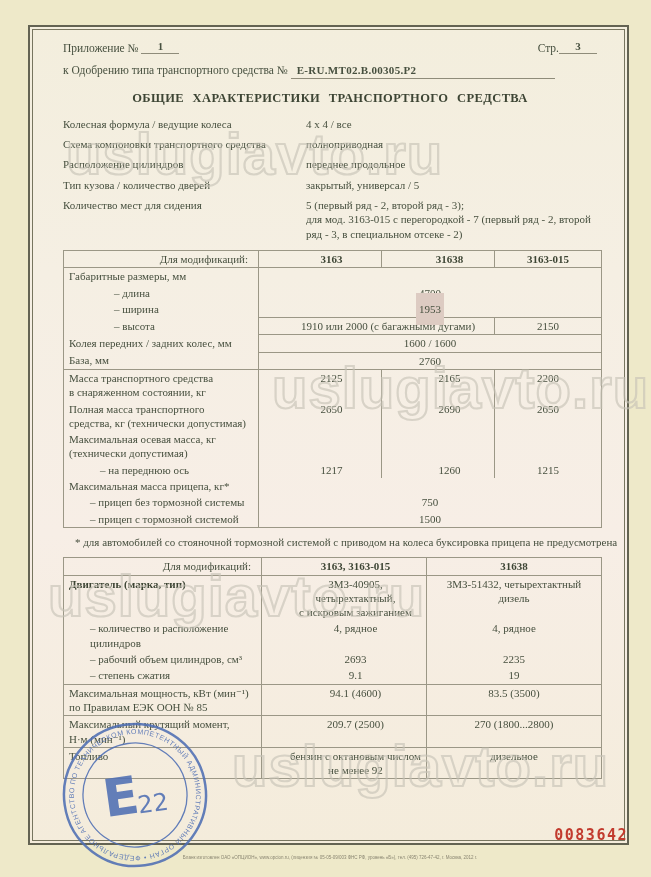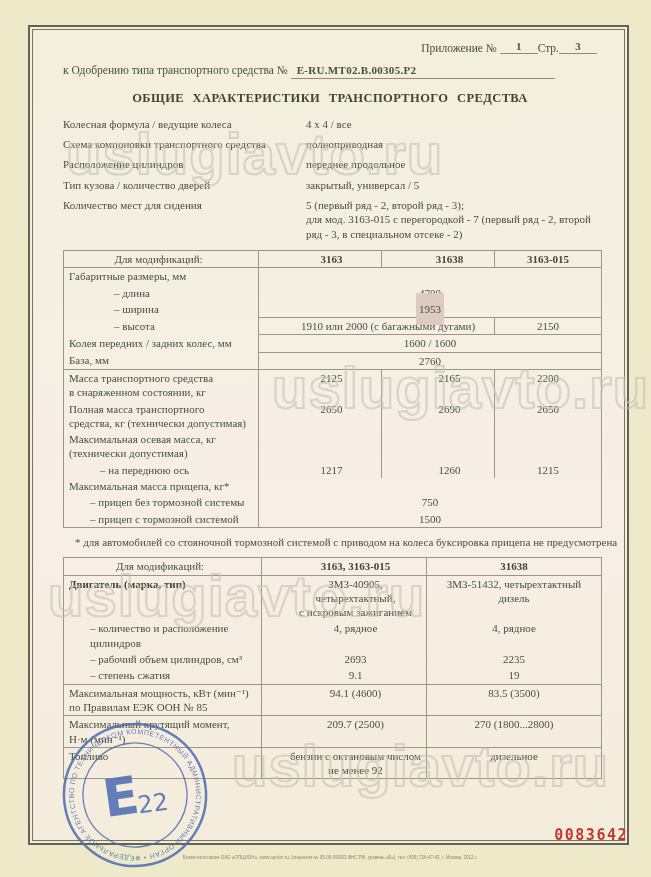--- a/index.html
+++ b/index.html
@@ -18,21 +18,21 @@
     background:linear-gradient(180deg,#f3eedd 0%,#f5efe3 30%,#f7eee6 62%,#f4ecdb 100%);
     box-sizing:border-box;
   }
   .frame-inner{
     position:absolute;inset:2px;
     border:1px solid #77755f;
     box-sizing:border-box;
   }
   .content{position:relative;padding:14px 30px 0 33px;font-size:11px;line-height:1.3;}
 
-  .hdr-top{display:flex;justify-content:flex-end;align-items:flex-end;font-size:11.5px;}
+  .hdr-top{display:flex;justify-content:space-between;align-items:flex-end;font-size:11.5px;}
   .fill-num{
     display:inline-block;min-width:38px;text-align:center;
     border-bottom:1px solid #8f8c7a;font-weight:bold;font-size:11px;
     transform:translateY(-2px);
   }
   .hdr-approval{margin-top:7px;font-size:11.5px;}
   .approval-num{
     display:inline-block;width:258px;text-align:left;padding-left:6px;
     border-bottom:1px solid #8f8c7a;font-weight:bold;letter-spacing:.3px;font-size:11px;
   }
@@ -51,21 +51,21 @@
   .t1{margin-top:9px;}
   .t2{margin-top:4px;}
   td{padding:1px 5px;vertical-align:top;white-space:pre-line;line-height:1.3;}
   .t1,.t2{border:1px solid #9b9786;}
   td.lbl{border-right:1px solid #9b9786;}
   td.v{border-right:1px solid #9b9786;padding-left:28px;}
   td.c{text-align:center;}
   td.bb{border-bottom:1px solid #9b9786;}
   td.bt{border-top:1px solid #9b9786;}
   .hdr{font-weight:bold;color:#3d4534;}
-  .hdr-l{text-align:center;padding-right:10px;}
+  .hdr-l{text-align:right;padding-right:10px;}
   .in1{padding-left:50px;}
   .in2{padding-left:36px;}
   .in3{padding-left:26px;}
   .bold{font-weight:bold;color:#3d4534;}
   .hl{background:#ddcbc2;padding:10px 3px;font-family:Liberation Serif, serif;}
 
   .footnote{margin:7px 0 8px 12px;width:540px;padding-left:12px;text-indent:-12px;}
 
   
   .wm{

